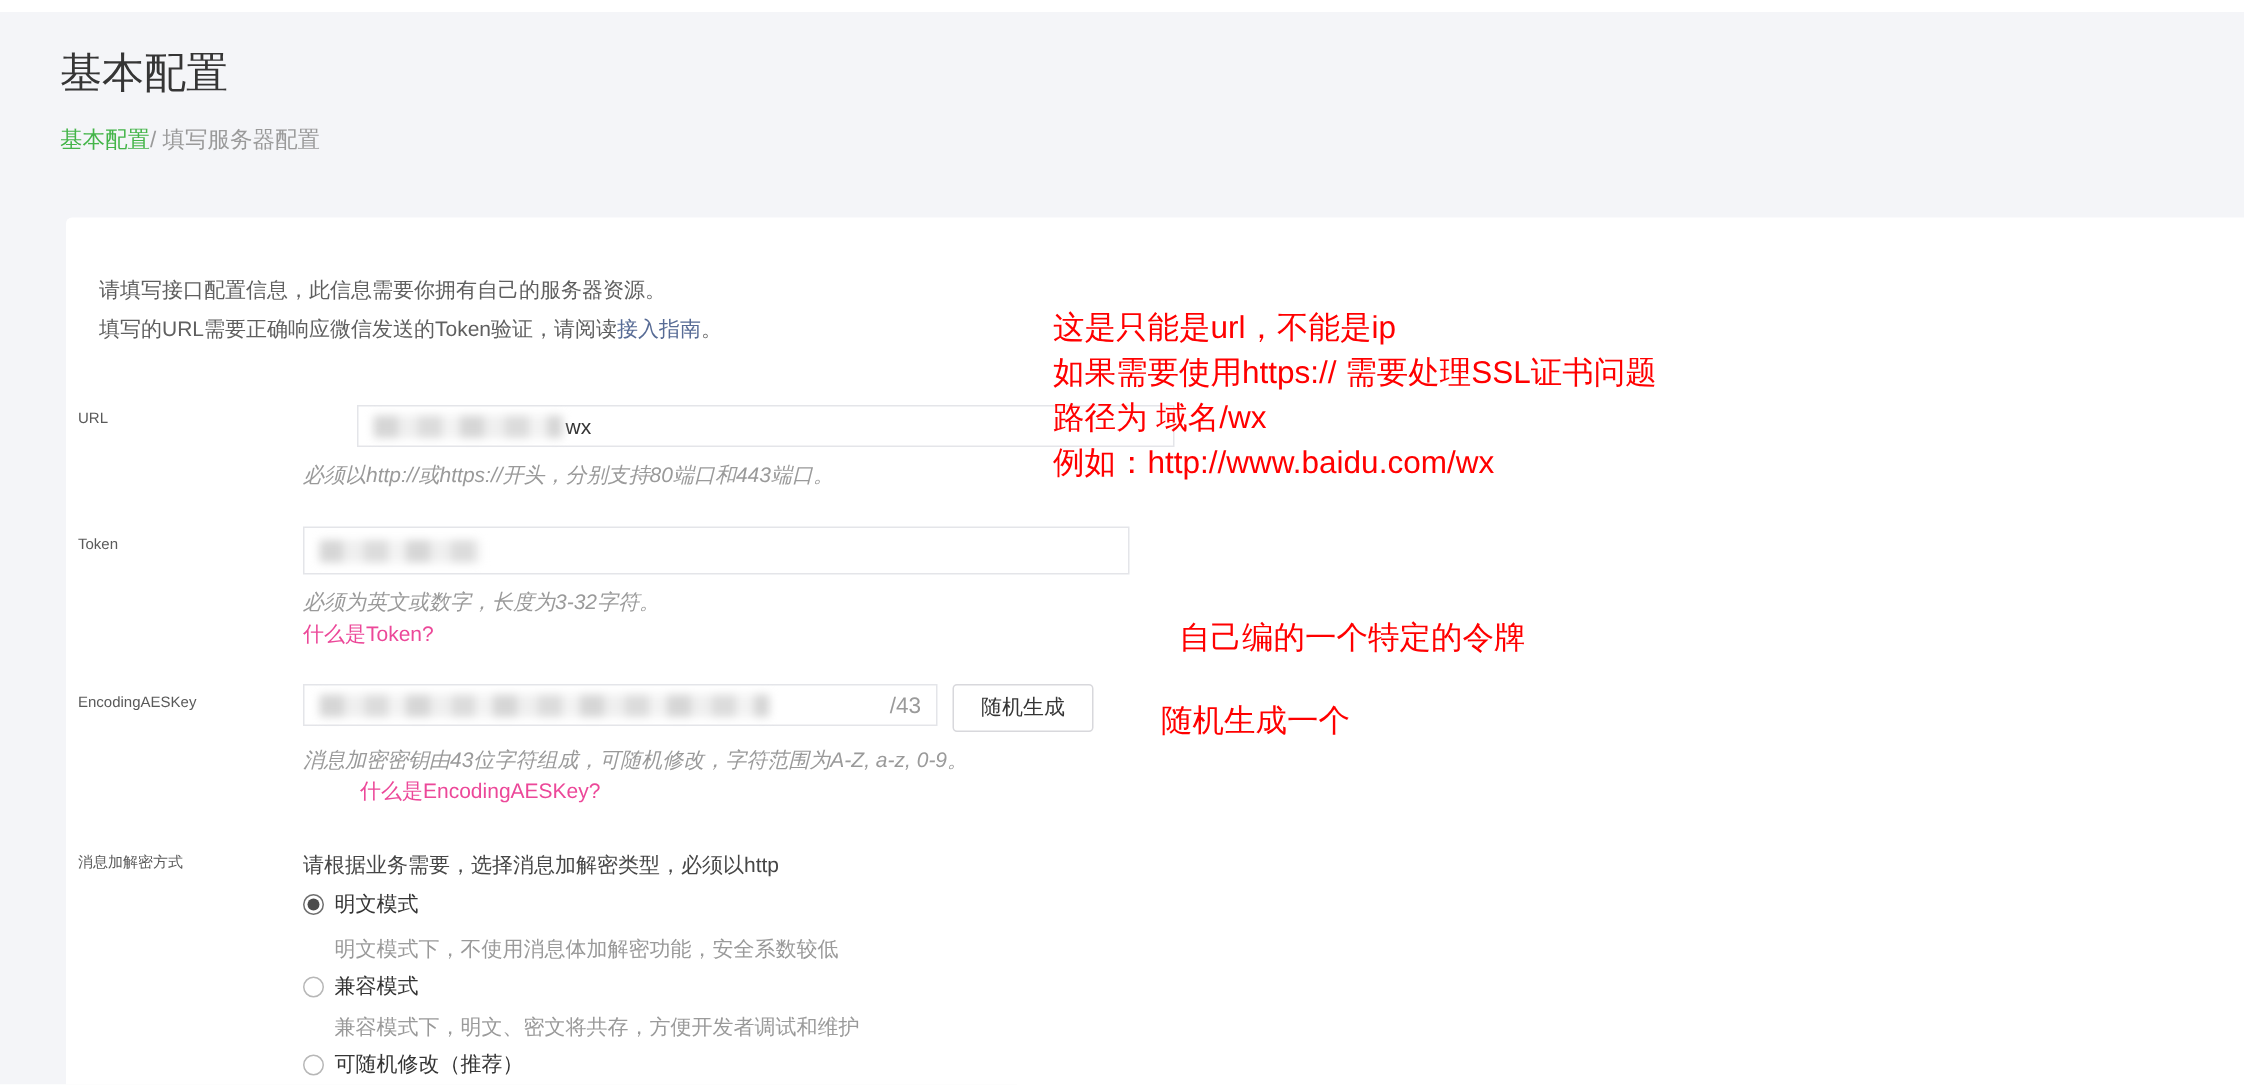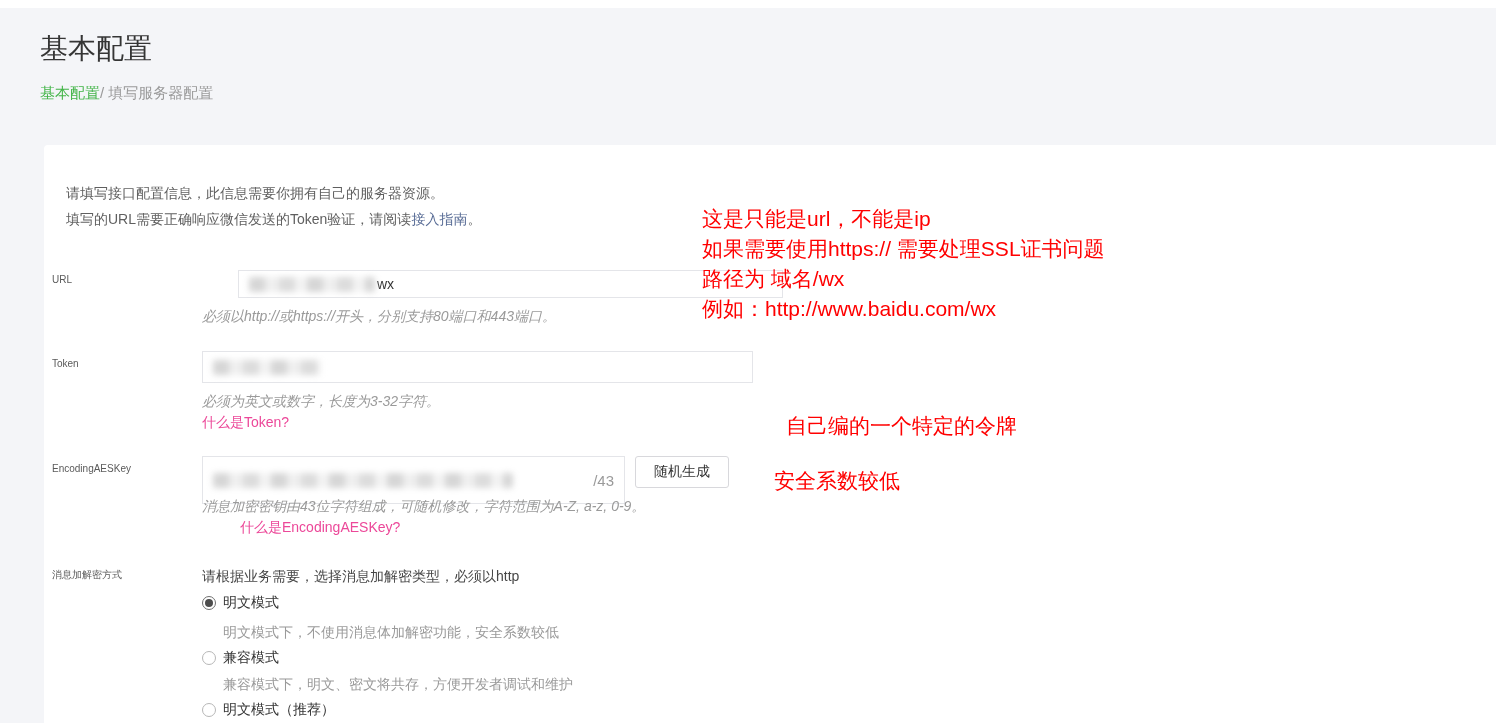--- a/index.html
+++ b/index.html
@@ -80,21 +80,21 @@
     <div class="helper" style="left:158px;top:163px;">必须以http://或https://开头，分别支持80端口和443端口。</div>
 
     <div class="flabel" style="top:213px;">Token</div>
     <div class="input-box" style="left:158px;top:206px;width:551px;height:32px;">
       <span class="blur-chip" style="width:108px;"></span>
     </div>
     <div class="helper" style="left:158px;top:248px;">必须为英文或数字，长度为3-32字符。</div>
     <a class="qlink" style="left:158px;top:269px;">什么是Token?</a>
 
     <div class="flabel" style="top:318px;">EncodingAESKey</div>
-    <div class="input-box" style="left:158px;top:311px;width:423px;height:48px;">
+    <div class="input-box" style="left:158px;top:311px;width:423px;height:28px;">
       <span class="blur-chip" style="width:300px;"></span>
       <span class="counter">/43</span>
     </div>
     <button class="gen-btn" style="left:591px;top:311px;">随机生成</button>
     <div class="helper" style="left:158px;top:353px;">消息加密密钥由43位字符组成，可随机修改，字符范围为A-Z, a-z, 0-9。</div>
     <a class="qlink" style="left:158px;top:374px;margin-left:38px;">什么是EncodingAESKey?</a>
 
     <div class="flabel" style="top:423px;">消息加解密方式</div>
     <div class="encrypt-intro" style="left:158px;top:423px;">请根据业务需要，选择消息加解密类型，必须以http</div>
 
@@ -105,25 +105,25 @@
     <div class="radio-desc" style="left:179px;top:479px;">明文模式下，不使用消息体加解密功能，安全系数较低</div>
 
     <div class="radio-row" style="left:158px;top:504px;">
       <span class="radio"></span>
       <span class="radio-label">兼容模式</span>
     </div>
     <div class="radio-desc" style="left:179px;top:531px;">兼容模式下，明文、密文将共存，方便开发者调试和维护</div>
 
     <div class="radio-row" style="left:158px;top:556px;">
       <span class="radio"></span>
-      <span class="radio-label">明文模式（推荐）</span>
+      <span class="radio-label">可随机修改（推荐）</span>
     </div>
   </div>
 
   <div class="note" style="left:702px;top:204px;">
     <div>这是只能是url，不能是ip</div>
     <div>如果需要使用https:// 需要处理SSL证书问题</div>
     <div>路径为 域名/wx</div>
     <div>例如：http://www.baidu.com/wx</div>
   </div>
   <div class="note" style="left:786px;top:364px;margin-top:47px;">自己编的一个特定的令牌</div>
-  <div class="note" style="left:774px;top:466px;">安全系数较低</div>
+  <div class="note" style="left:774px;top:466px;">随机生成一个</div>
 </div>
 
 </body></html>

